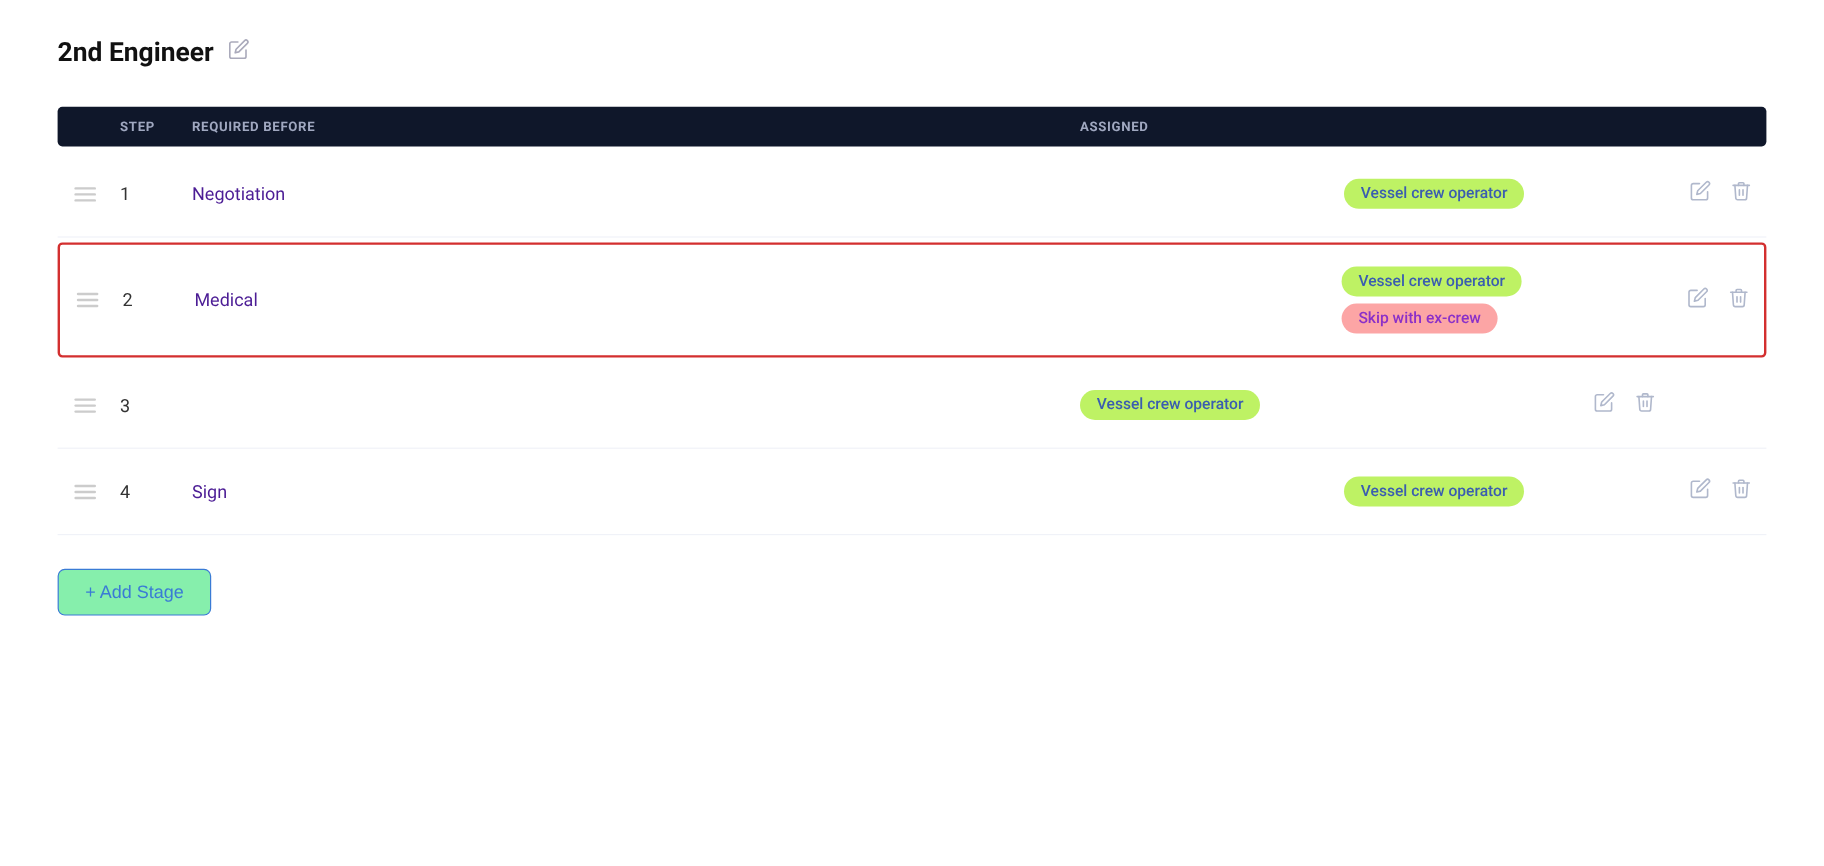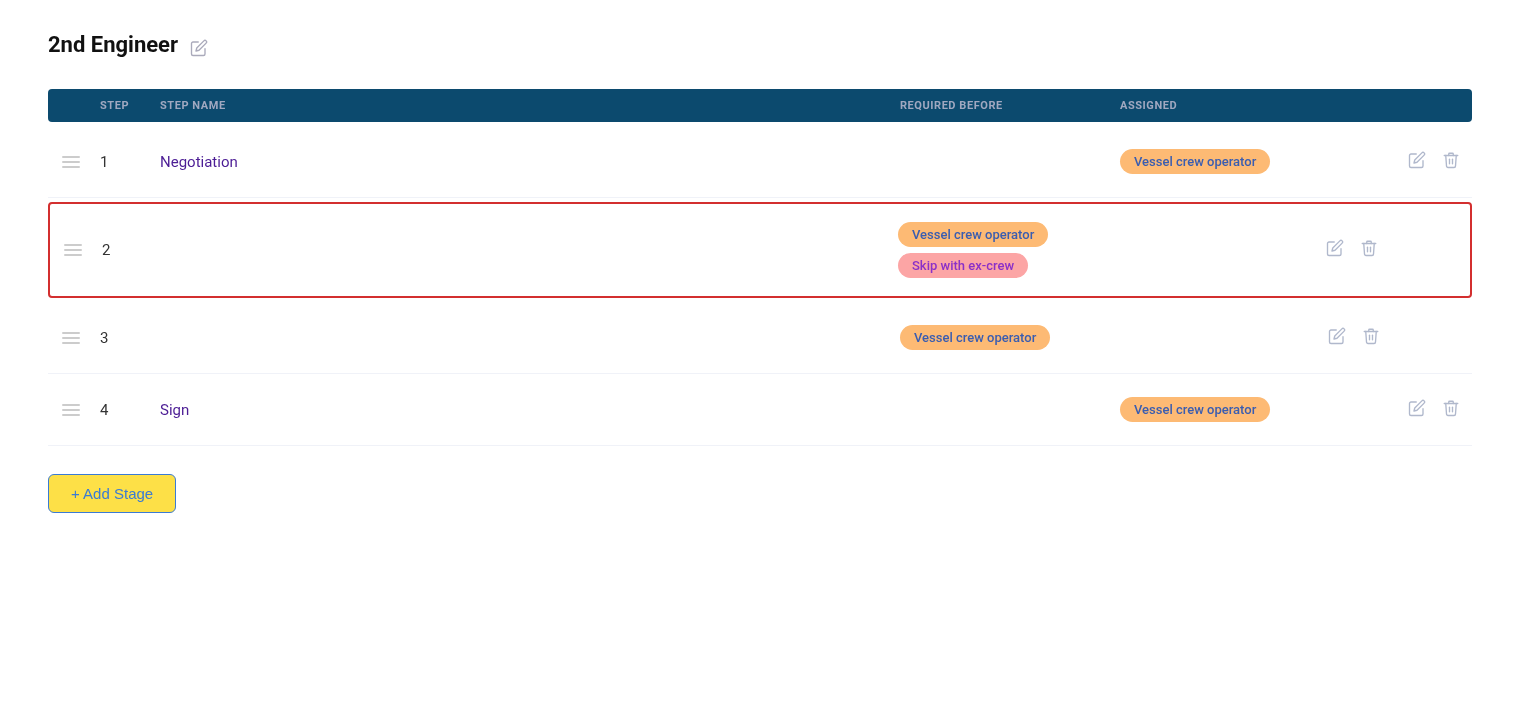--- a/index.html
+++ b/index.html
@@ -10,21 +10,21 @@
       min-height: 722px;
     }
 
     .page {
       padding: 32px 48px;
       max-width: 1520px;
     }
 
     .page-title-row {
       display: flex;
-      align-items: flex-end;
+      align-items: flex-start;
       gap: 12px;
       margin-bottom: 32px;
     }
 
     .page-title {
       font-size: 22px;
       font-weight: 700;
       color: #111;
     }
 
@@ -34,21 +34,21 @@
       font-size: 16px;
       display: inline-flex;
       align-items: center;
     }
 
     .table-header {
       display: grid;
       grid-template-columns: 40px 60px 1fr 220px 260px 80px;
       align-items: center;
       padding: 10px 12px;
-      background: #0c4a6e;
+      background: #0f172a;
       border-radius: 4px;
       margin-bottom: 4px;
     }
 
     .table-header-cell {
       font-size: 11px;
       font-weight: 700;
       color: #a0a8c0;
       letter-spacing: 0.05em;
       text-transform: uppercase;
@@ -112,21 +112,21 @@
       align-items: center;
       justify-content: center;
       padding: 5px 14px;
       border-radius: 20px;
       font-size: 13px;
       font-weight: 500;
       width: fit-content;
     }
 
     .badge-blue {
-      background: #fdba74;
+      background: #bef264;
       color: #3a5db0;
     }
 
     .badge-purple {
       background: #fca5a5;
       color: #8b30c8;
     }
 
     .actions-cell {
       display: flex;
@@ -141,21 +141,21 @@
       font-size: 17px;
     }
 
     .add-stage-btn {
       margin-top: 28px;
       display: inline-flex;
       align-items: center;
       gap: 6px;
       border: 1.5px solid #3a7bd5;
       color: #3a7bd5;
-      background: #fde047;
+      background: #86efac;
       border-radius: 6px;
       padding: 10px 22px;
       font-size: 15px;
       font-weight: 500;
       cursor: pointer;
     }
 
     
     .icon-svg {
       width: 18px;
@@ -178,21 +178,20 @@
         <path d="M11 4H4a2 2 0 0 0-2 2v14a2 2 0 0 0 2 2h14a2 2 0 0 0 2-2v-7"></path>
         <path d="M18.5 2.5a2.121 2.121 0 0 1 3 3L12 15l-4 1 1-4 9.5-9.5z"></path>
       </svg>
     </span>
   </div>
 
   
   <div class="table-header">
     <div class="table-header-cell"></div>
     <div class="table-header-cell">STEP</div>
-    <div class="table-header-cell">STEP NAME</div>
     <div class="table-header-cell">REQUIRED BEFORE</div>
     <div class="table-header-cell">ASSIGNED</div>
     <div class="table-header-cell"></div>
   </div>
 
   
   <div id="table-body">
       <div class="table-row">
         <div class="drag-handle">
           <span></span>
@@ -219,20 +218,21 @@
   </svg></span>
         </div>
       </div>
       <div class="table-row highlighted">
         <div class="drag-handle">
           <span></span>
           <span></span>
           <span></span>
         </div>
         <div class="step-number">2</div>
+        <div class="step-name">Medical</div>
         <div class="required-before-cell"></div>
         <div class="assigned-cell">
           <span class="badge badge-blue">Vessel crew operator</span>
           <span class="badge badge-purple">Skip with ex-crew</span>
         </div>
         <div class="actions-cell">
           <span class="action-icon"><svg class="icon-svg" viewBox="0 0 24 24">
     <path d="M11 4H4a2 2 0 0 0-2 2v14a2 2 0 0 0 2 2h14a2 2 0 0 0 2-2v-7"></path>
     <path d="M18.5 2.5a2.121 2.121 0 0 1 3 3L12 15l-4 1 1-4 9.5-9.5z"></path>
   </svg></span>

